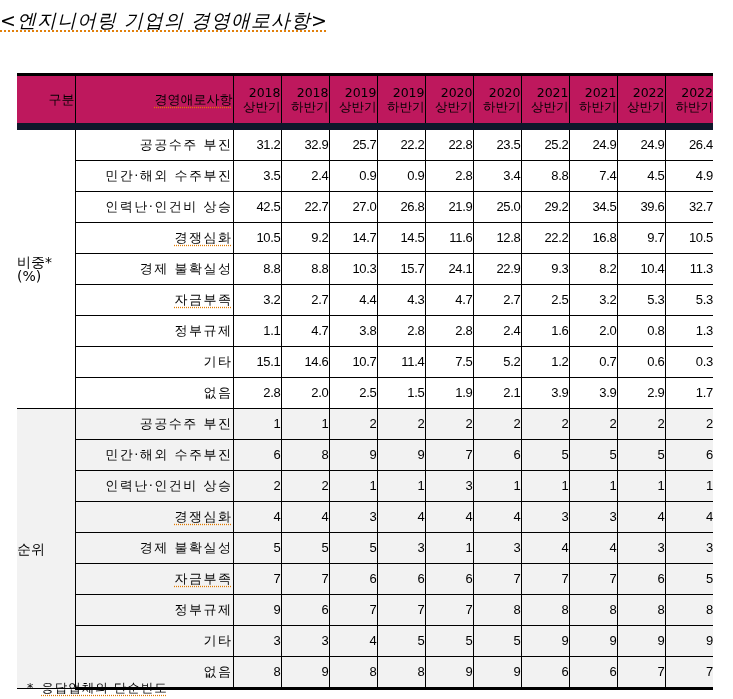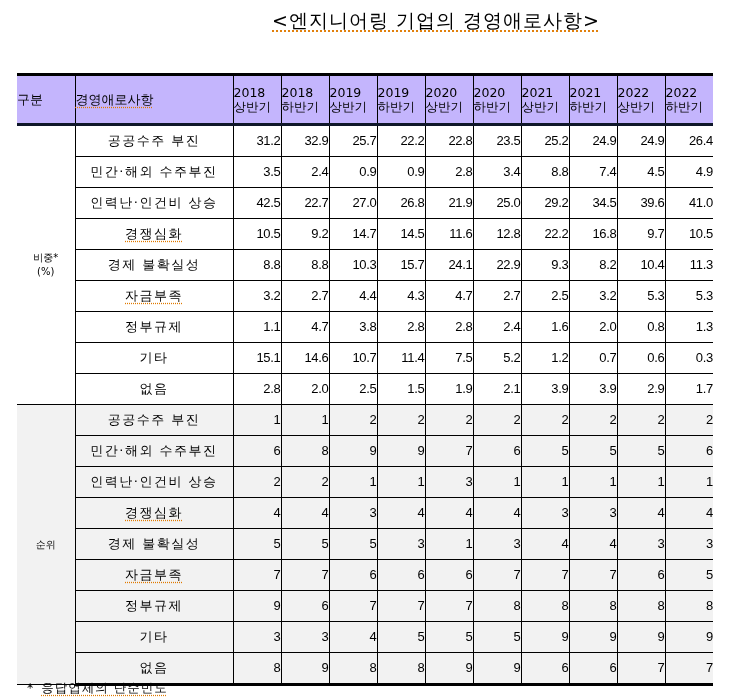--- a/index.html
+++ b/index.html
@@ -13,25 +13,26 @@
       position: relative;
       overflow: hidden;
       font-family: "DejaVu Sans", sans-serif;
       color: #000;
     }
     .title {
       position: absolute;
       left: 0;
       top: 8px;
       width: 600px;
-      text-align: right;
+      text-align: left;
       font-family: "DejaVu Serif", serif;
       font-size: 19px;
       letter-spacing: 1px;
       color: #000;
+      font-style: italic;
     }
     .title .sq {
       text-decoration: underline dotted #e07a00;
       text-underline-offset: 4px;
     }
     table.data {
       position: absolute;
       left: 17px;
       top: 73px;
       border-collapse: collapse;
@@ -42,44 +43,44 @@
     table.data col.c-group { width: 58px; }
     table.data col.c-item { width: 158px; }
     table.data col.c-val { width: 48px; }
     table.data th, table.data td {
       border: 1px solid #000;
       padding: 0;
       height: 30px;
       line-height: 14px;
     }
     table.data thead th {
-      background: #c4b5fd;
+      background: #be185d;
       height: 47px;
       font-weight: normal;
-      text-align: left;
+      text-align: right;
       vertical-align: middle;
       border-top: 3px solid #000;
-      border-bottom: 3px solid #0f172a;
+      border-bottom: 7px solid #0f172a;
       font-size: 12.5px;
     }
     table.data thead th.hd-group, table.data thead th.hd-item { font-size: 13px; }
     table.data thead th.hd-item span {
       text-decoration: underline dotted #e07a00;
       text-underline-offset: 3px;
     }
     table.data th:first-child, table.data td:first-child { border-left: none; }
     table.data th:last-child, table.data td:last-child { border-right: none; }
     td.group {
-      text-align: center;
+      text-align: left;
       vertical-align: middle;
-      font-size: 10px;
+      font-size: 14px;
       line-height: 17px;
     }
     td.item {
-      text-align: center;
+      text-align: right;
       padding-left: 13px;
       font-size: 13px;
       letter-spacing: 1.5px;
     }
     td.item.squig span {
       text-decoration: underline dotted #e07a00;
       text-underline-offset: 3px;
     }
     td.val {
       text-align: right;
@@ -209,21 +210,21 @@
         <td class="item"><span>인력난·인건비 상승</span></td>
         <td class="val">42.5</td>
         <td class="val">22.7</td>
         <td class="val">27.0</td>
         <td class="val">26.8</td>
         <td class="val">21.9</td>
         <td class="val">25.0</td>
         <td class="val">29.2</td>
         <td class="val">34.5</td>
         <td class="val">39.6</td>
-        <td class="val">41.0</td>
+        <td class="val">32.7</td>
       </tr>
       <tr>
         <td class="item squig"><span>경쟁심화</span></td>
         <td class="val">10.5</td>
         <td class="val">9.2</td>
         <td class="val">14.7</td>
         <td class="val">14.5</td>
         <td class="val">11.6</td>
         <td class="val">12.8</td>
         <td class="val">22.2</td>

